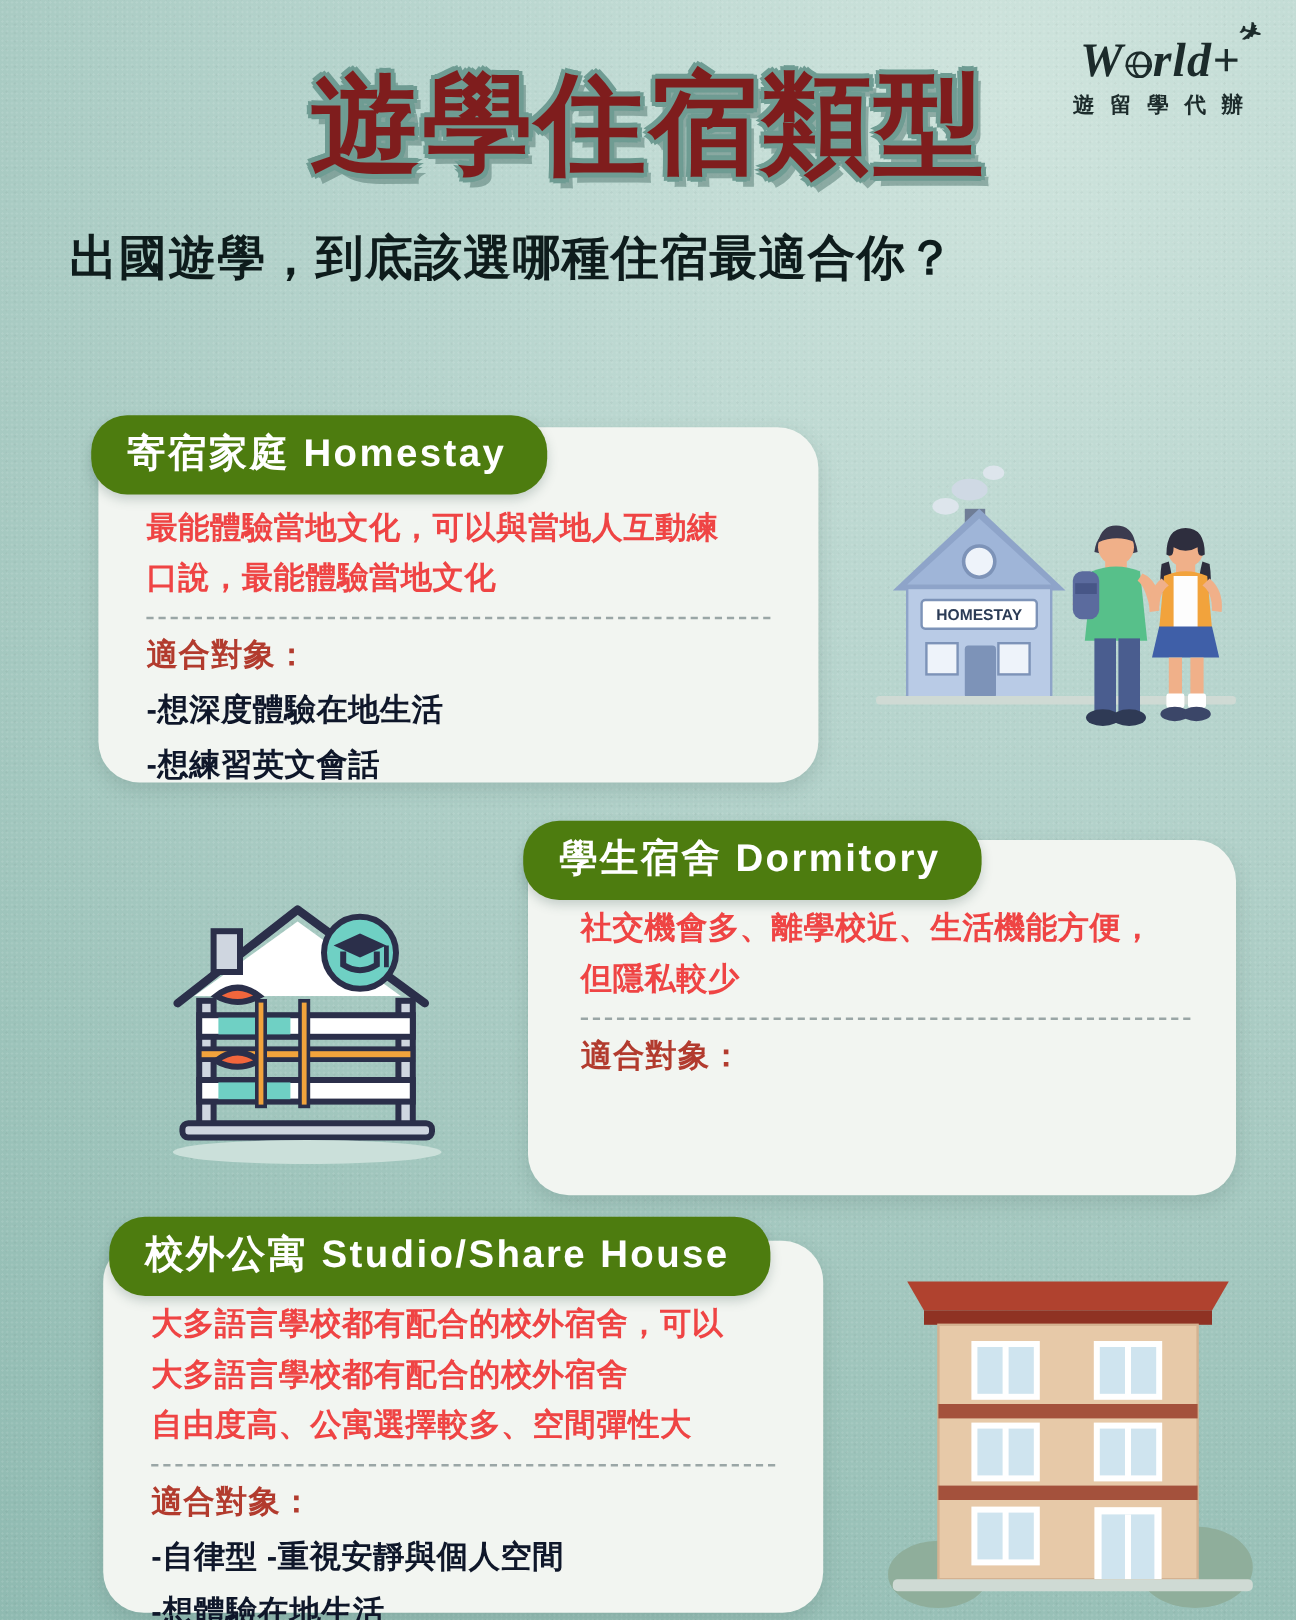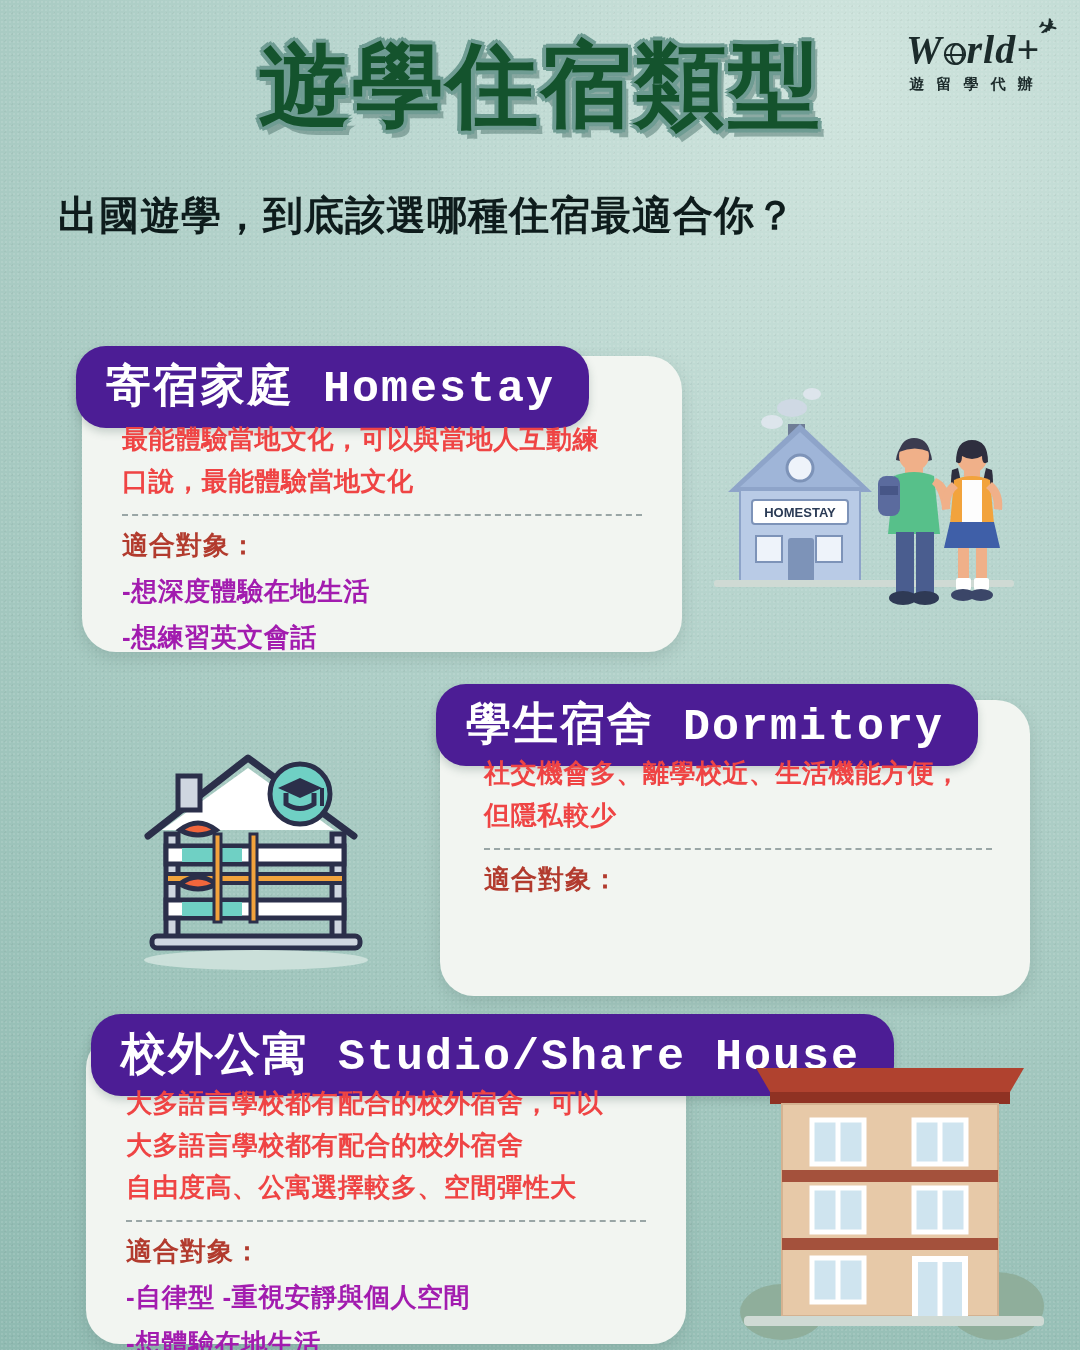--- a/index.html
+++ b/index.html
@@ -43,29 +43,29 @@
   }
   .logo .globe::after {
     content: ""; position: absolute; left: -2px; right: -2px; top: 50%;
     height: 0; border-top: 2px solid #1c2b2b;
   }
   .logo .plane {
     position: absolute; right: -16px; top: -12px;
     font-size: 22px; transform: rotate(15deg);
   }
   .logo .sub {
-    font-size: 15px; letter-spacing: 4px; margin-top: 2px;
+    font-size: 18px; letter-spacing: 4px; margin-top: 2px;
     font-family: "Liberation Sans", sans-serif; font-weight: 600;
   }
 
   .title {
-    position: absolute; top: 24px; left: 0; right: 0;
+    position: absolute; top: 42px; left: 0; right: 0;
     text-align: center;
     font-size: 92px; font-weight: bold; letter-spacing: 2px;
-    color: #14532d;
+    color: #7f1d1d;
     text-shadow:
       -3px -3px 0 #6f9c93, 3px -3px 0 #6f9c93, -3px 3px 0 #6f9c93, 3px 3px 0 #6f9c93,
       0 -4px 0 #6f9c93, 0 4px 0 #6f9c93, -4px 0 0 #6f9c93, 4px 0 0 #6f9c93,
       6px 8px 0 rgba(90,125,118,0.55);
   }
 
   .subtitle {
     position: absolute; top: 186px; left: 58px; right: 40px;
     color: #0e1c1c; font-weight: bold; font-size: 40px; line-height: 1.45;
     letter-spacing: 1px;
@@ -73,42 +73,41 @@
 
   
   .card {
     position: absolute;
     background: #f2f5f1;
     border-radius: 34px;
     box-shadow: 0 6px 16px rgba(60,90,85,0.18);
   }
   .pill {
     position: absolute;
-    background: #4c1d95;
+    background: #4d7c0f;
     color: #ffffff;
     border-radius: 30px;
-    font-size: 45px; font-weight: bold;
+    font-size: 32px; font-weight: bold;
     letter-spacing: 2px;
     padding: 10px 34px 12px 30px;
     box-shadow: 0 4px 9px rgba(60,90,85,0.25);
     white-space: nowrap;
-    font-family: Liberation Mono, monospace;
   }
   .desc {
     color: #ef4444; font-size: 26px; font-weight: bold; line-height: 1.62;
     letter-spacing: 0.5px;
   }
   .dash {
     border: 0; border-top: 2px dashed #9aa6a6; margin: 12px 0 12px 0;
   }
   .suit {
     color: #b23b2e; font-size: 26px; font-weight: bold; letter-spacing: 1px;
   }
   .bullets {
-    color: #a21caf; font-size: 26px; font-weight: bold; line-height: 1.75;
+    color: #0f172a; font-size: 26px; font-weight: bold; line-height: 1.75;
     letter-spacing: 0.5px; margin-top: 6px;
   }
   .bullets .row { display: flex; }
   .bullets .col1 { width: 250px; }
 
   
   #card-homestay { left: 82px; top: 356px; width: 600px; height: 296px; }
   #pill-homestay { left: 76px; top: 346px; }
   #body-homestay { position: absolute; left: 122px; top: 418px; width: 520px; }
 
@@ -152,21 +151,21 @@
     <div>口說，最能體驗當地文化</div>
   </div>
   <hr class="dash">
   <div class="suit">適合對象：</div>
   <div class="bullets">
     <div>-想深度體驗在地生活</div>
     <div>-想練習英文會話</div>
   </div>
 </div>
 
-<div class="ill" style="left:700px; top:382px;">
+<div class="ill" style="left:716px; top:382px;">
 <svg width="330" height="250" viewBox="0 0 330 250">
 
   <ellipse cx="92" cy="26" rx="15" ry="9" fill="#cfd9e4"></ellipse>
   <ellipse cx="72" cy="40" rx="11" ry="7" fill="#dde5ec"></ellipse>
   <ellipse cx="112" cy="12" rx="9" ry="6" fill="#dde5ec"></ellipse>
 
   <rect x="88" y="42" width="17" height="34" fill="#6f7d96"></rect>
 
   <polygon points="100,42 28,110 172,110" fill="#8ea4c9"></polygon>
   <polygon points="100,50 40,105 160,105" fill="#9fb5d8"></polygon>

